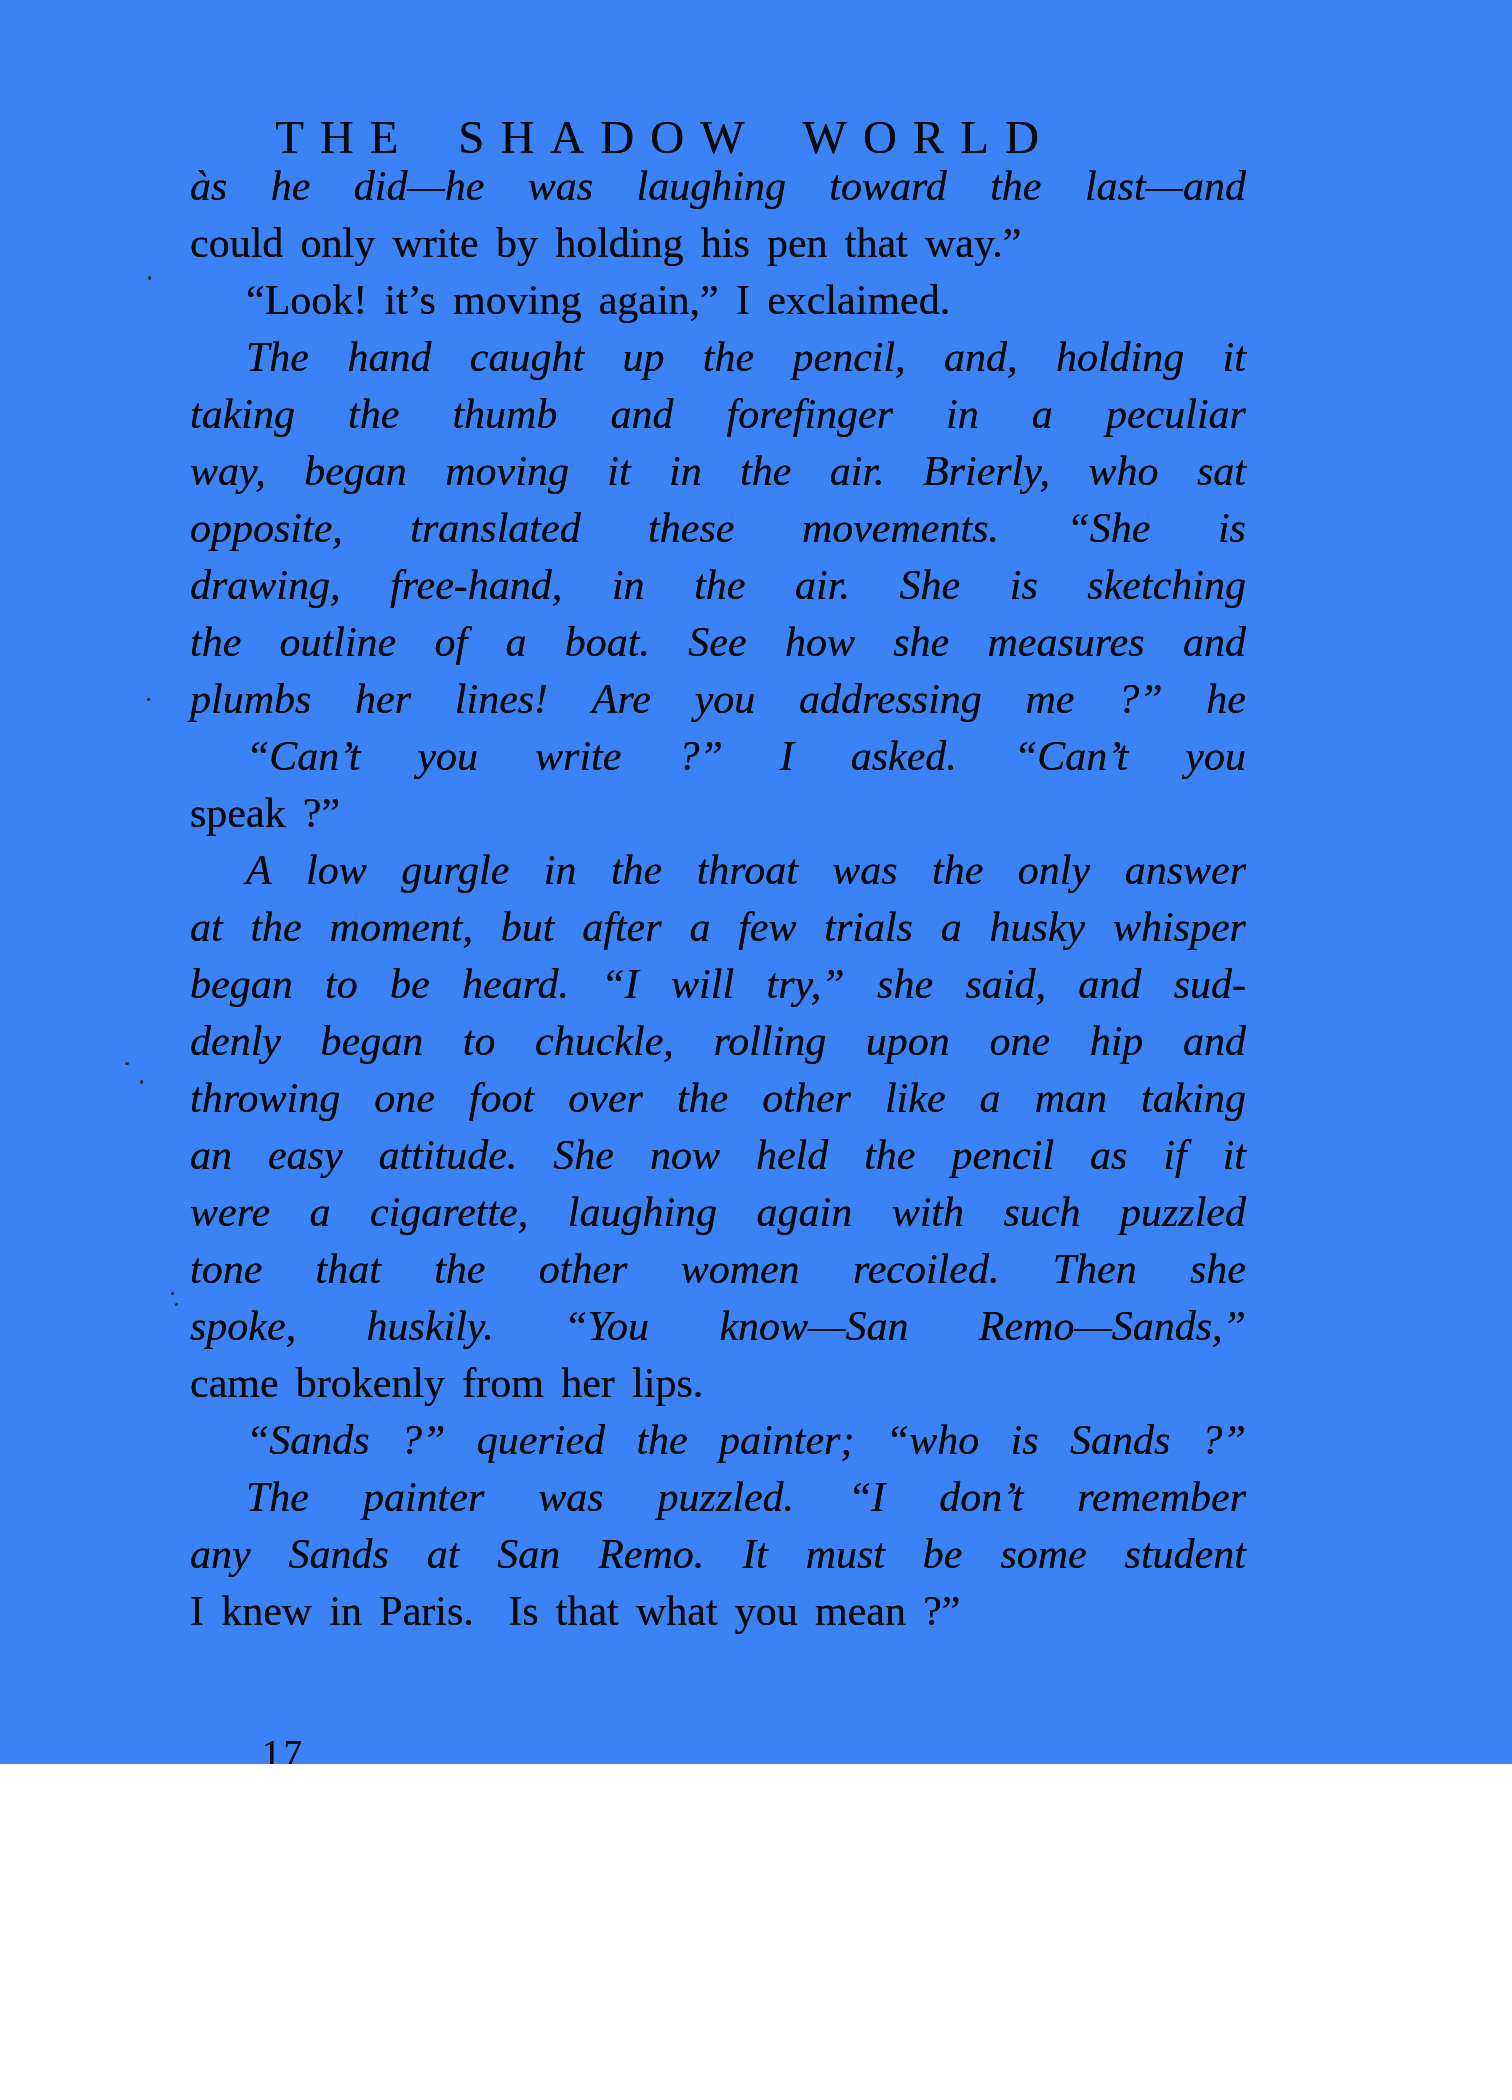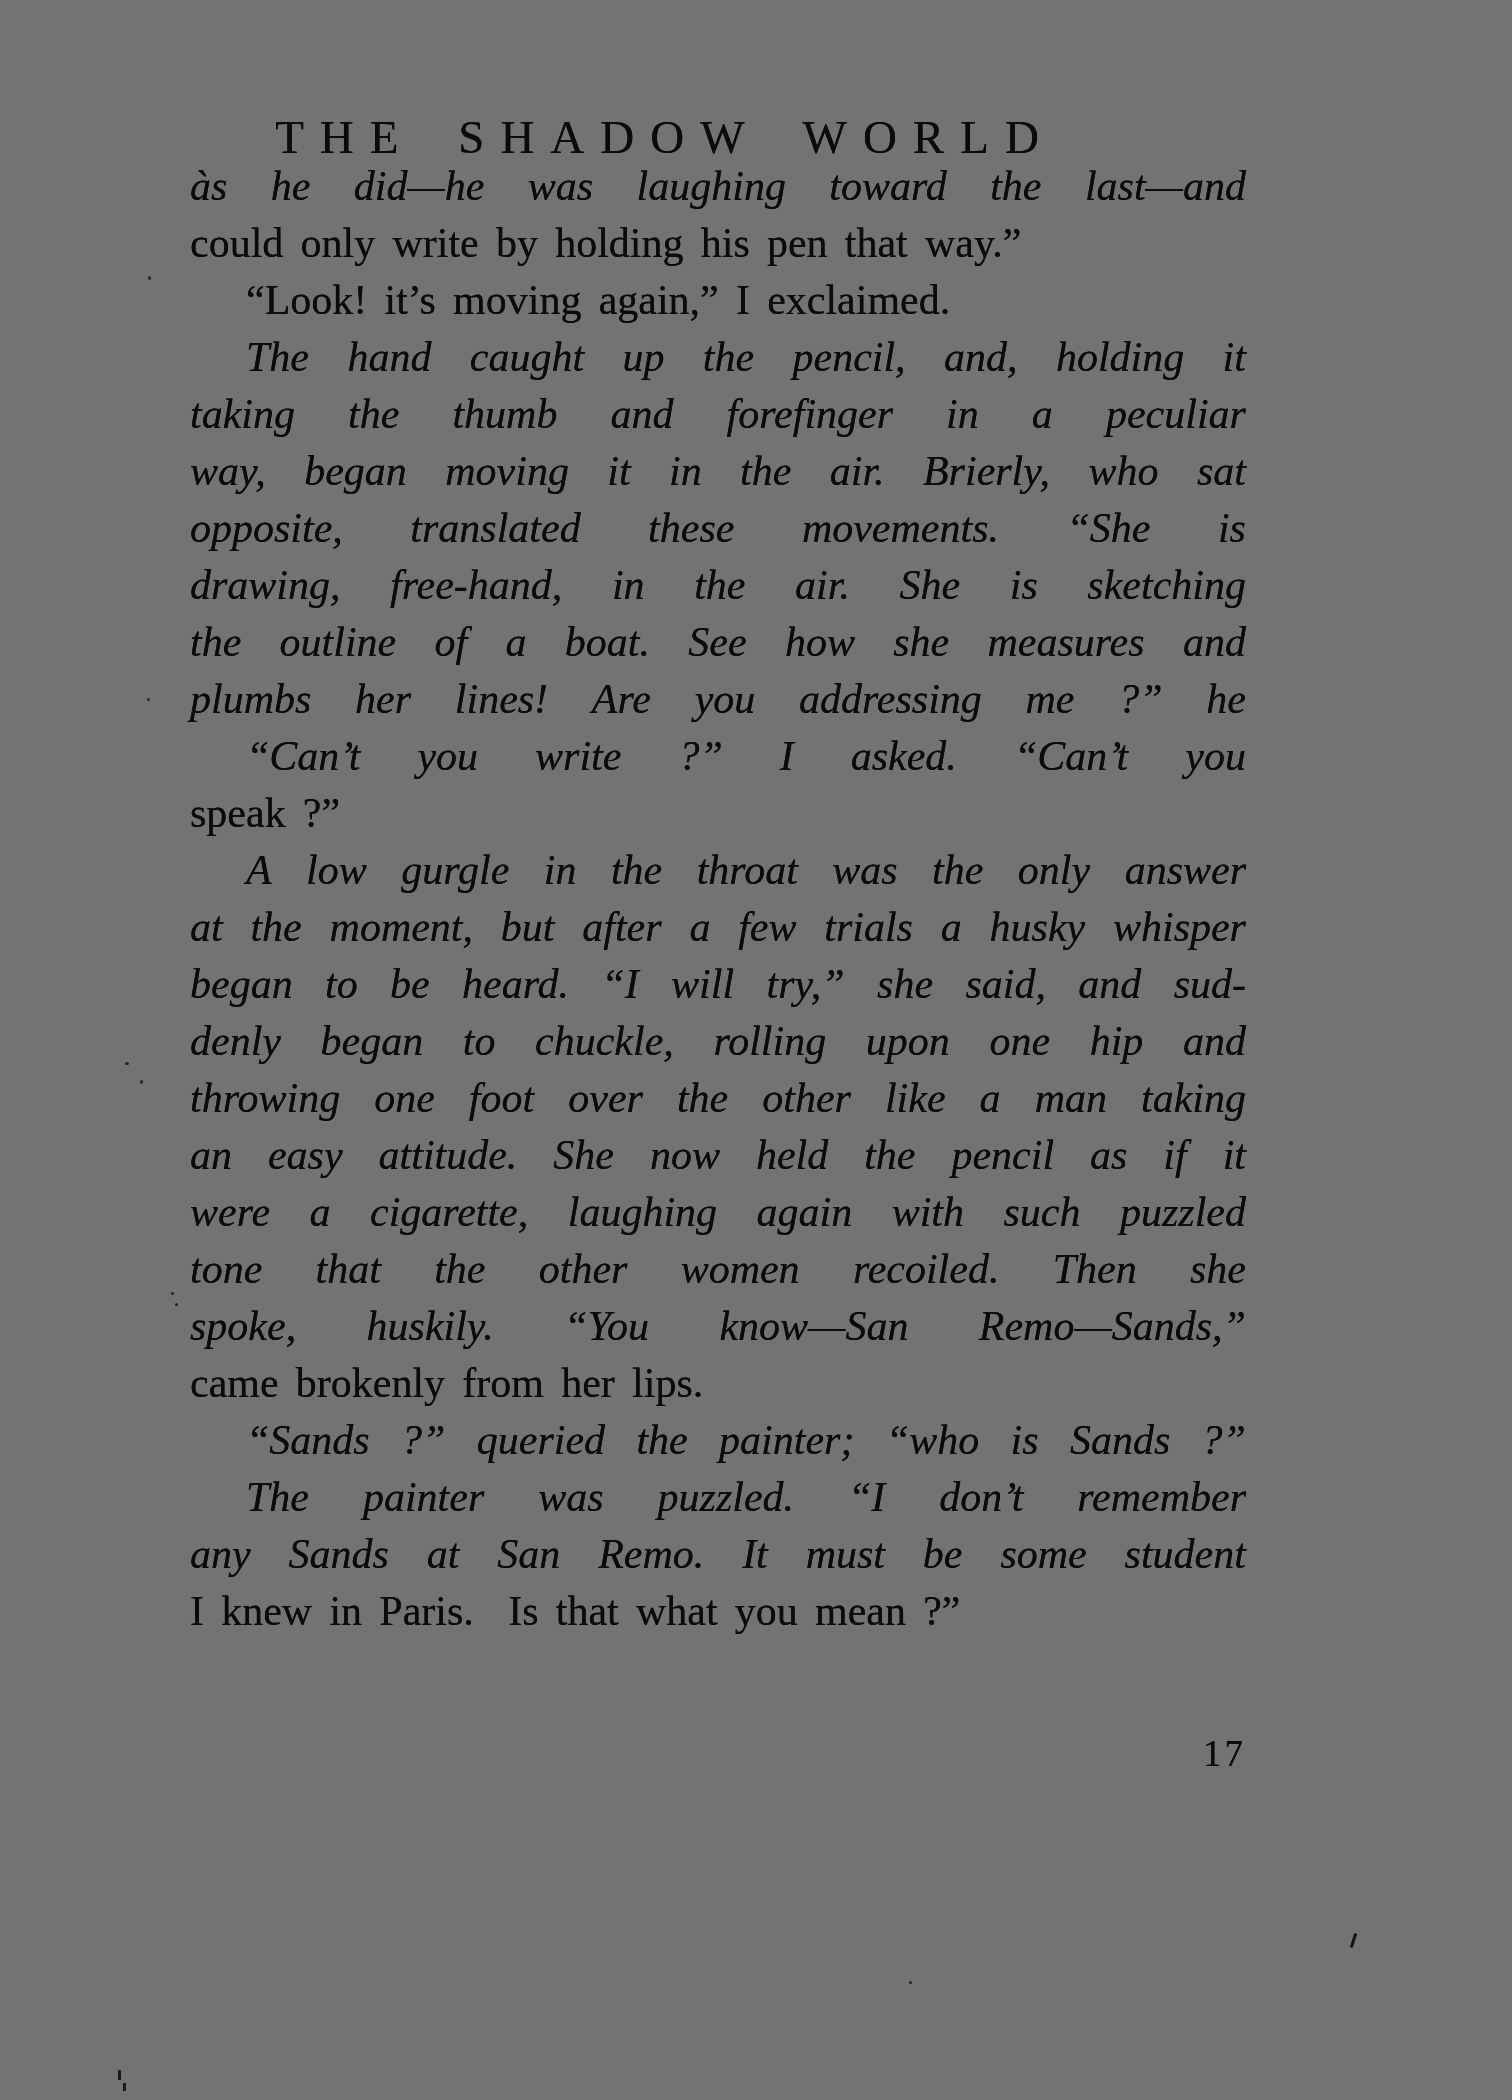--- a/index.html
+++ b/index.html
@@ -3,22 +3,22 @@
 <meta charset="utf-8">
 <style>
   html, body {
     margin: 0;
     padding: 0;
     background: #ffffff;
   }
   .page {
     position: relative;
     width: 1512px;
-    height: 2100px;
-    background: #737373;
+    height: 1764px;
+    background: #3b82f6;
     overflow: hidden;
     font-family: "Liberation Serif", "DejaVu Serif", serif;
     color: #0b0b0b;
   }
   .running-header {
     position: absolute;
     top: 112px;
     left: 140px;
     width: 1050px;
     text-align: center;
@@ -50,21 +50,21 @@
     font-style: italic;
   }
   .line.ind { padding-left: 56px; }
   .page-number {
     position: absolute;
     top: 1732px;
     left: 190px;
     width: 1056px;
     padding-left: 72px;
     box-sizing: border-box;
-    text-align: right;
+    text-align: left;
     font-size: 37px;
     letter-spacing: 3px;
     text-shadow: 0 0 0.5px currentColor;
   }
   .speck {
     position: absolute;
     background: #222;
     border-radius: 50%;
   }
   .slash-mark {

